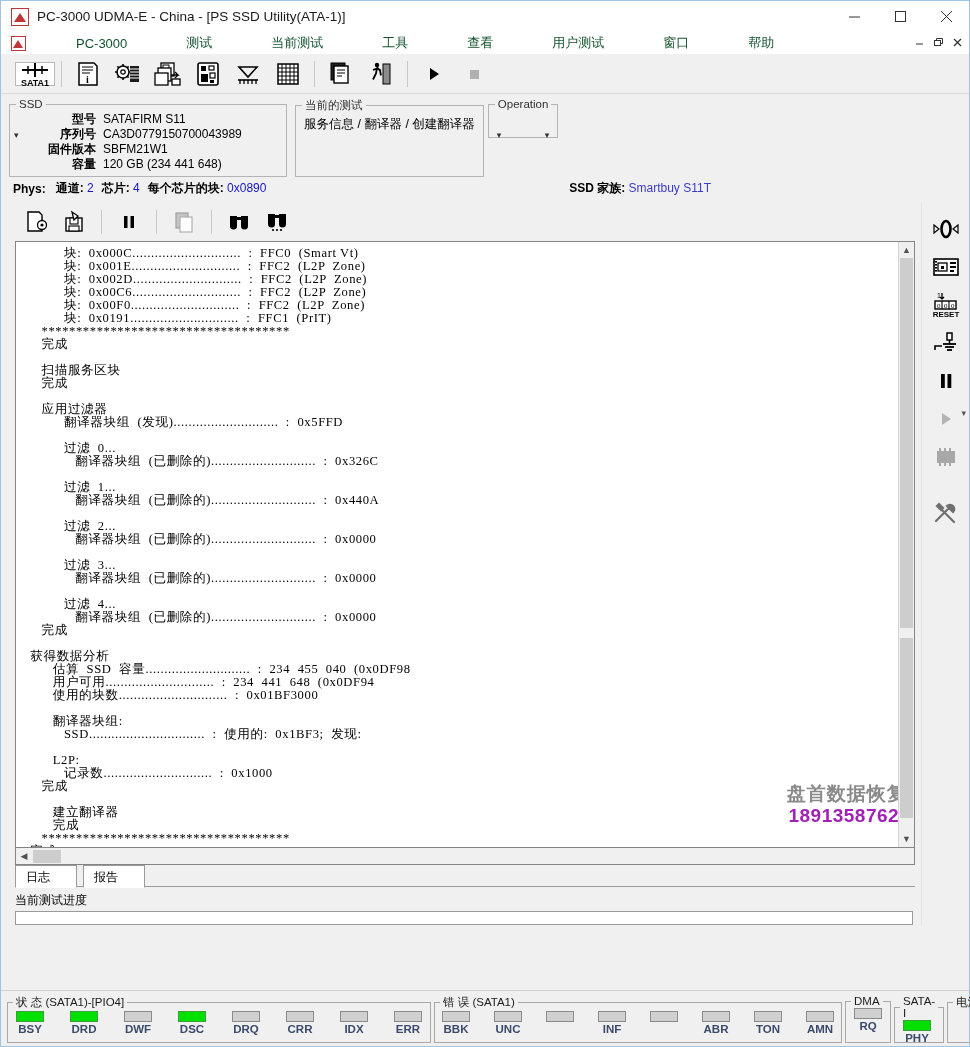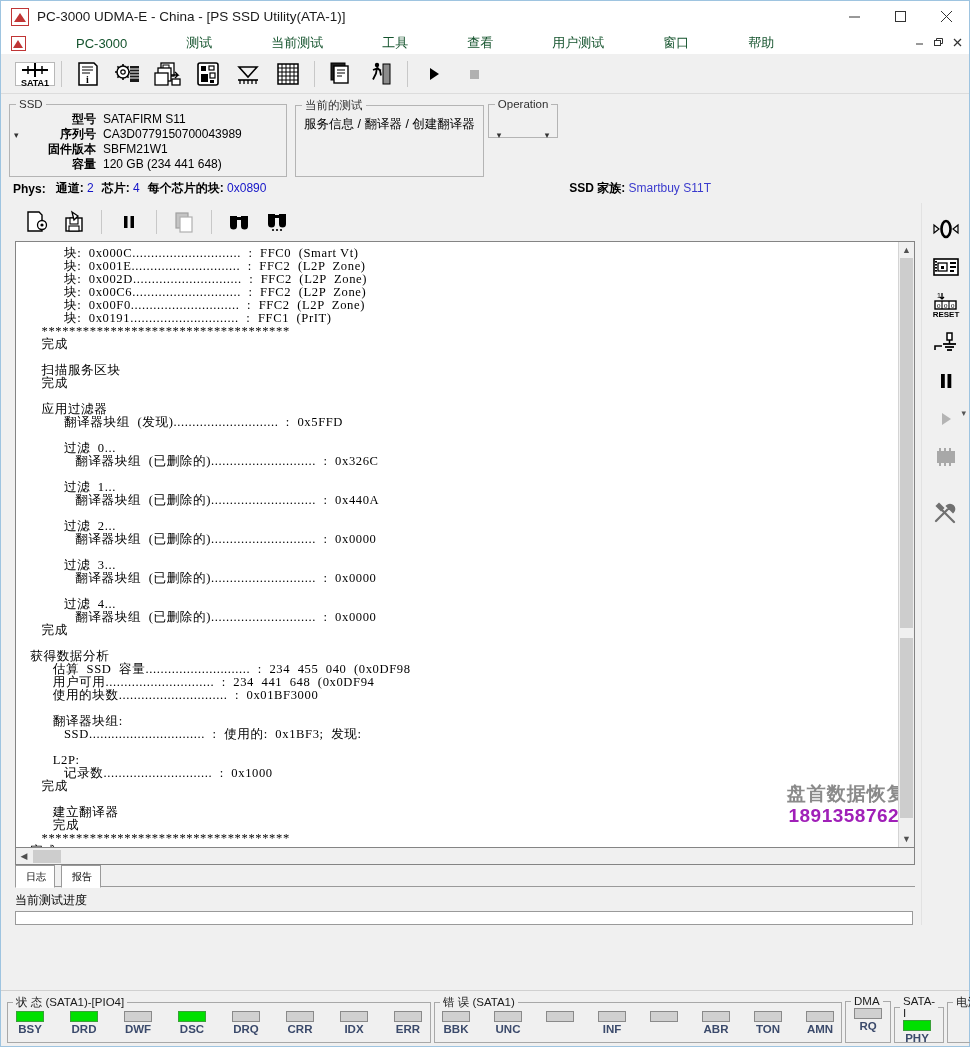--- a/index.html
+++ b/index.html
@@ -287,22 +287,22 @@
     height: 22px;
     position: relative;
     background: #f0f0f0;
   }
   .tabrow::after {
     content:"";
     position:absolute; left:14px; right:6px; bottom:0;
     height:1px; background:#9a9a9a;
   }
   .tab {
-    font-size: 10px;
-    padding: 2px 8px 2px 10px;
+    font-size: 12px;
+    padding: 2px 26px 2px 10px;
     line-height: 16px;
     position: relative; z-index:2;
   }
   .tab.active {
     background: #fff;
     border: 1px solid #9a9a9a;
     border-bottom: 1px solid #fff;
     margin-bottom: -1px;
     padding-top: 3px;
   }

